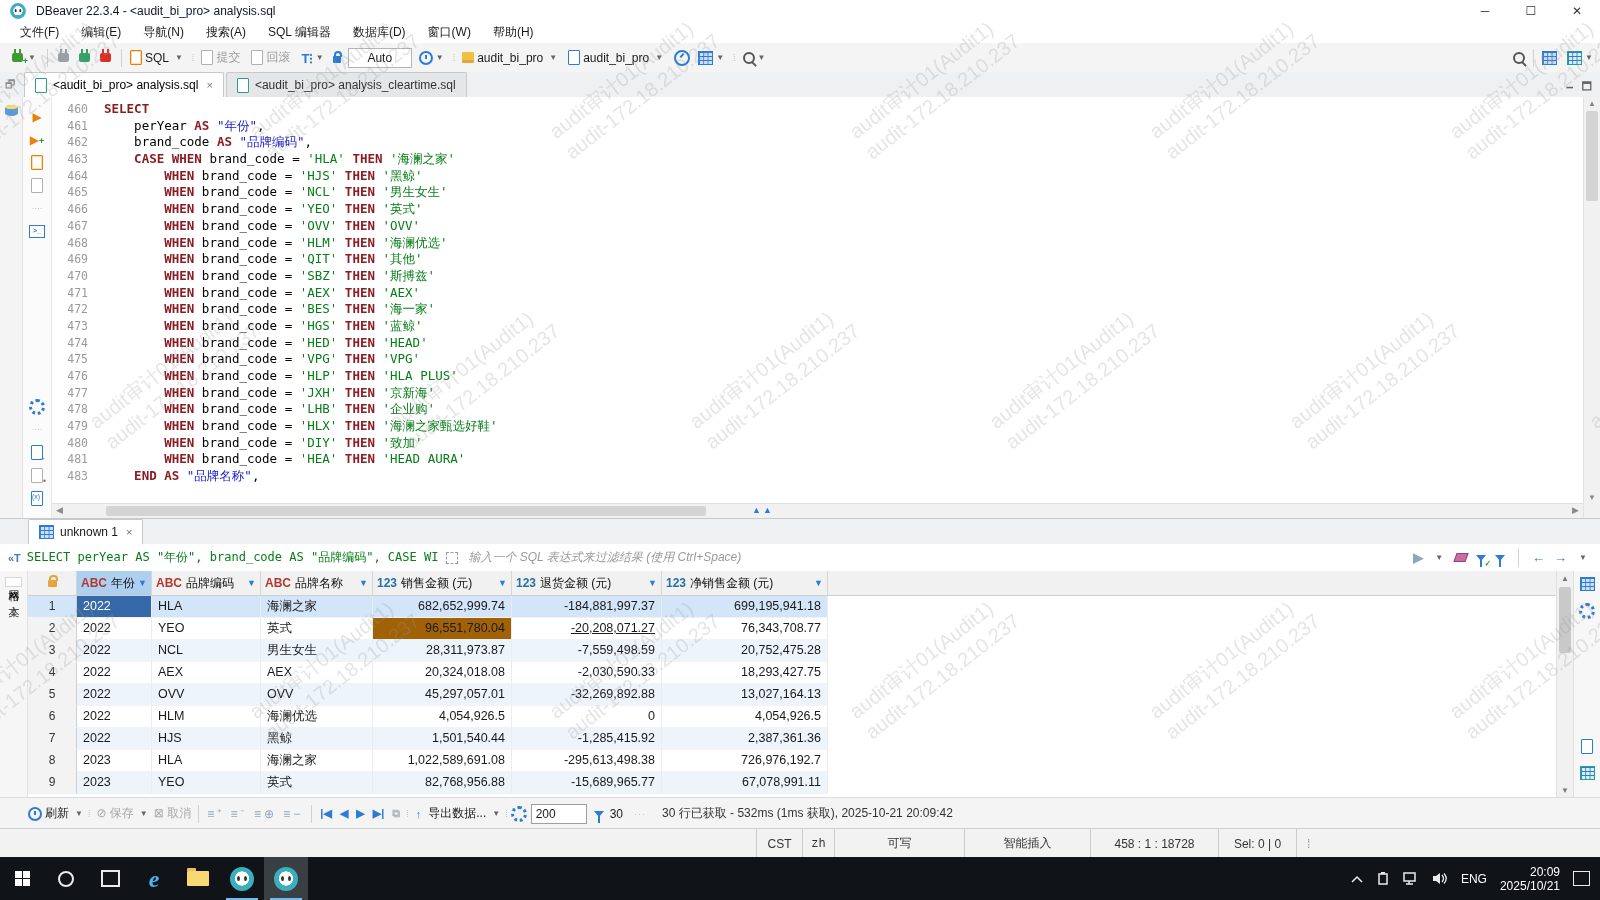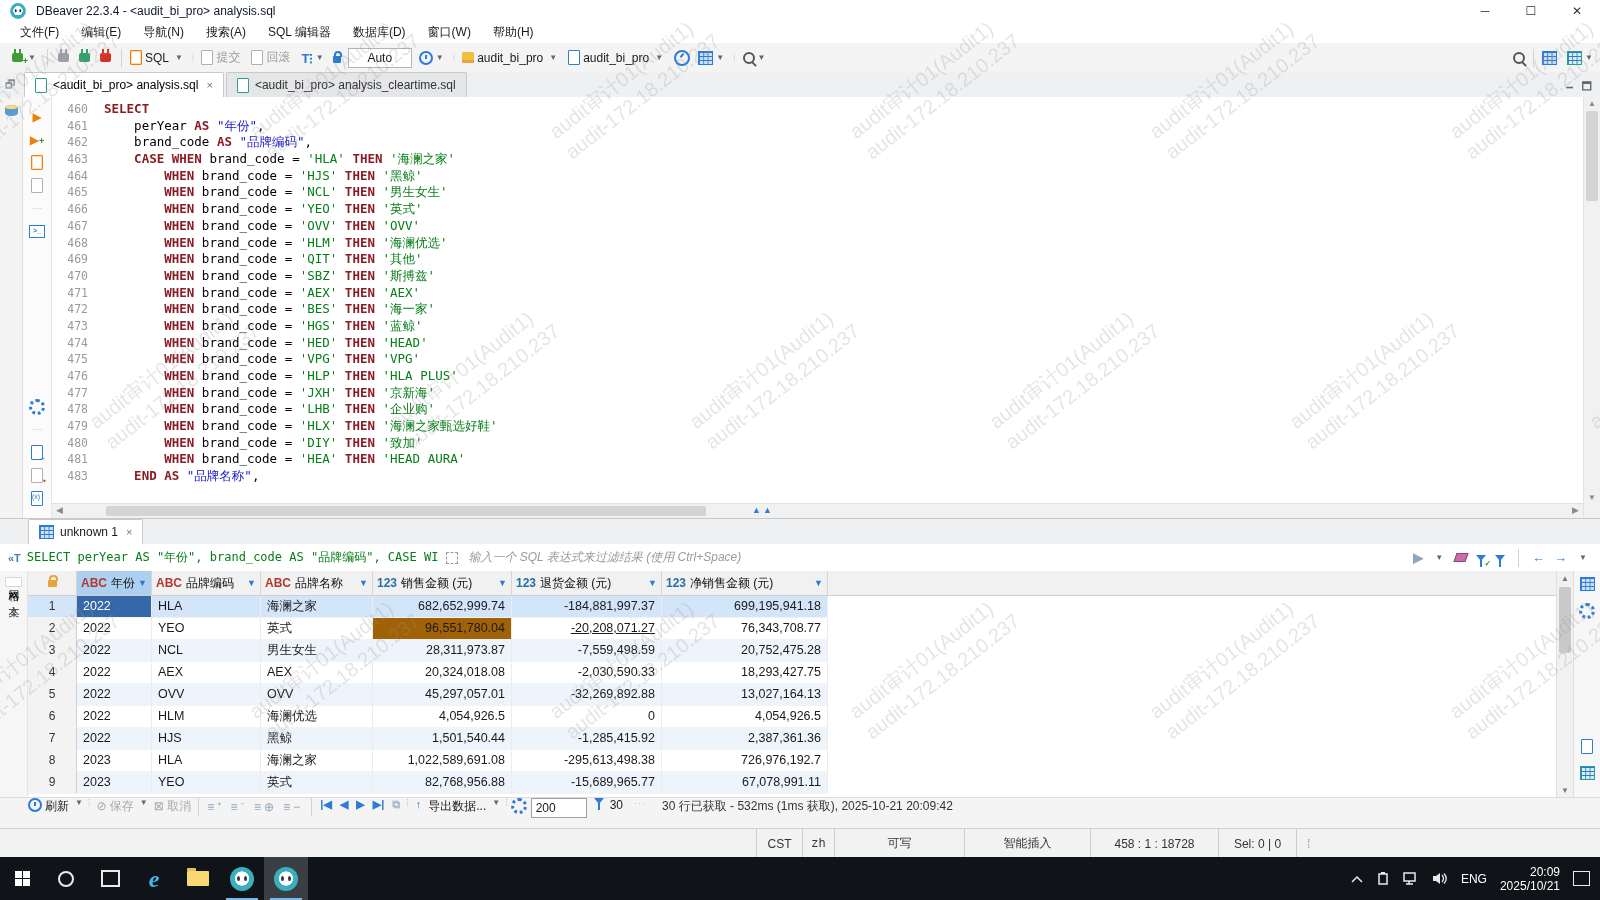--- a/index.html
+++ b/index.html
@@ -120,21 +120,21 @@
   .typ.num{color:#2471a3;}
   .gh .sortdd{margin-left:auto;color:#2c7bd4;font-size:9px;}
   .grow{display:flex;height:22px;}
   .gc{box-sizing:border-box;border-right:1px solid #ececec;border-bottom:1px solid #f3f3f3;padding:0 6px;line-height:21px;font-size:12.5px;white-space:nowrap;overflow:hidden;}
   .gc.rnum{background:#f3f3f3;color:#333;text-align:center;border-right:1px solid #cfcfcf;font-size:12px;}
   .gc.numr{text-align:right;}
   .gvscroll{width:16px;background:#f1f1f1;border-left:1px solid #e0e0e0;position:relative;}
   .gvscroll .vthumb{position:absolute;left:2px;top:16px;width:12px;height:66px;background:#c9c9c9;border-radius:2px;}
   .gvscroll .va{position:absolute;left:4px;font-size:8px;color:#777;}
   .rpanel{width:26px;background:#f7f7f7;border-left:1px solid #dedede;display:flex;flex-direction:column;align-items:center;padding-top:6px;gap:12px;}
-  .rtoolbar{position:absolute;bottom:0;left:0;right:0;height:31px;background:#f4f4f4;border-top:1px solid #ddd;display:flex;align-items:flex-start;padding-left:28px;font-size:12px;}
+  .rtoolbar{position:absolute;bottom:0;left:0;right:0;height:31px;background:#f4f4f4;border-top:1px solid #ddd;display:flex;align-items:center;padding-left:28px;font-size:12px;}
   .rtoolbar .lbl{margin:0 3px;}
   .rtoolbar .dis{color:#a9a9a9;}
   .navarr{color:#2c7bd4;font-size:11px;font-weight:bold;margin:0 4px;}
   .navarr.dis{color:#a9b6c4;}
   .fetchbox{width:46px;height:18px;border:1px solid #9f9f9f;background:#fff;font-size:12px;line-height:18px;padding:0 4px;margin:0 4px;}
   .rstatus{margin-left:14px;color:#333;font-size:12px;}
   .editicons{color:#8fa6bd;font-size:12px;letter-spacing:3px;margin:0 4px;}
 
   
   .statusbar{top:828px;height:29px;background:#f2f2f2;border-top:1px solid #d0d0d0;display:flex;align-items:center;font-size:12px;color:#333;}

